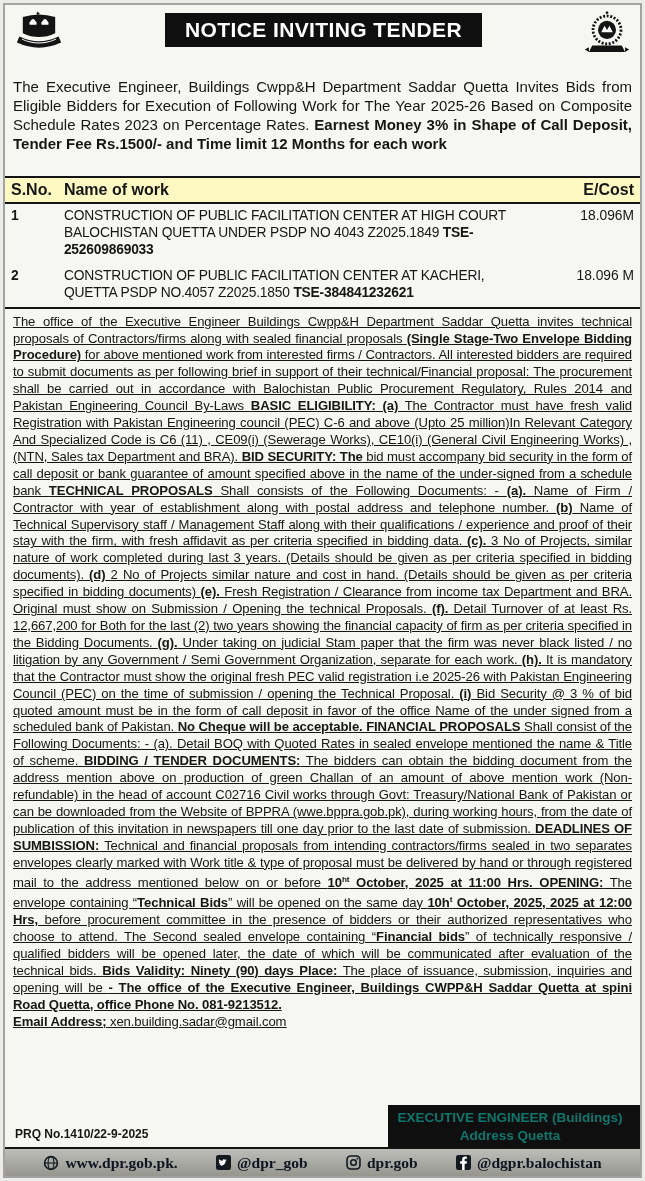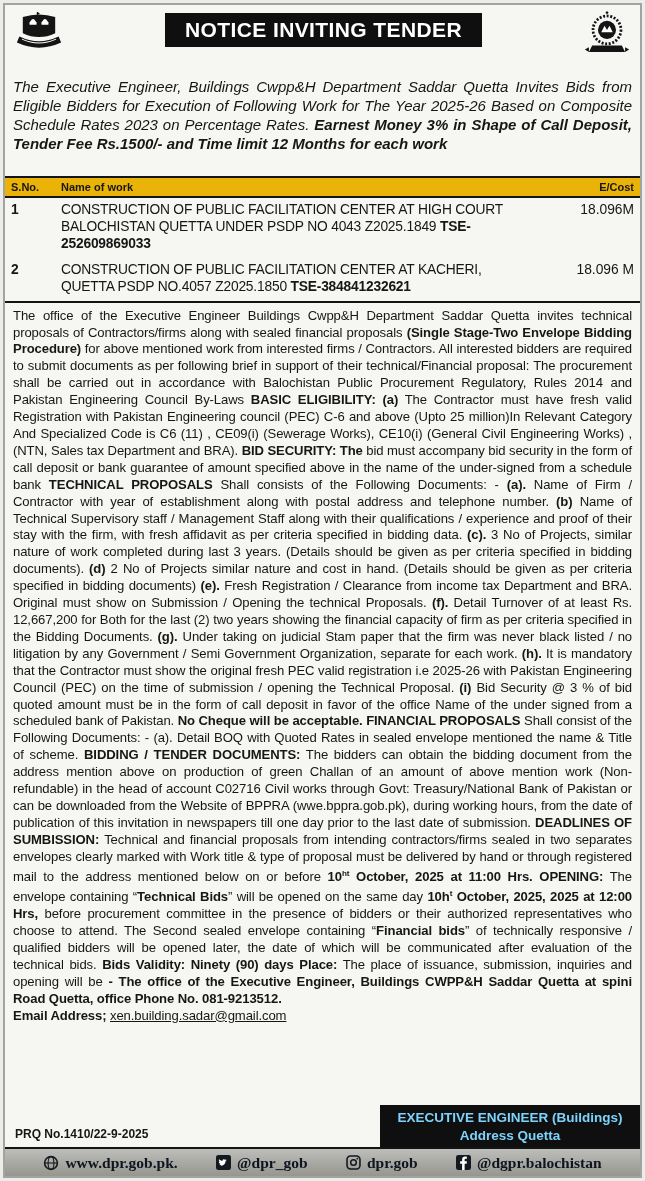--- a/index.html
+++ b/index.html
@@ -13,44 +13,44 @@
     background:#f6f6f3;display:flex;flex-direction:column;overflow:hidden;
   }
   
   .hdr{display:flex;align-items:flex-start;justify-content:space-between;padding:6px 8px 0 8px;height:48px;}
   .title-box{
     background:#0f0f0f;color:#fff;font-weight:bold;font-size:21px;
     letter-spacing:.4px;padding:5px 20px;margin-top:2px;white-space:nowrap;
   }
   .logo{flex:0 0 auto;}
   
-  .intro{padding:4px 8px 7px 8px;font-size:15px;line-height:18.9px;text-align:justify;font-style:italic;}
+  .intro{padding:4px 8px 7px 8px;font-size:15px;line-height:18.9px;text-align:justify;}
   .b{font-weight:bold;}
   .u{text-decoration:underline;}
   .sup{vertical-align:super;font-size:62%;}
   
   table.works{width:100%;border-collapse:collapse;border-top:2px solid #141414;border-bottom:2px solid #141414;}
   table.works th{
-    background:#eab308;border-bottom:2px solid #141414;
-    font-size:11px;text-align:left;padding:3px 6px;
+    background:#fef9c3;border-bottom:2px solid #141414;
+    font-size:16px;text-align:left;padding:3px 6px;
   }
   table.works td{font-size:13.8px;padding:3px 6px 5px 6px;vertical-align:top;line-height:17.4px;}
   .col-sno{width:38px;}
   .col-cost{width:88px;text-align:right !important;white-space:nowrap;}
   td.sno{font-weight:bold;padding-left:10px;}
   td.cost{font-weight:normal;}
   td.work{letter-spacing:-.2px;}
   
-  .bodytext{flex:1 1 auto;padding:5px 8px 0 8px;font-size:13.1px;line-height:16.9px;text-align:justify;overflow:hidden;letter-spacing:-.1px;}
+  .bodytext{flex:1 1 auto;padding:5px 8px 0 8px;font-size:13.1px;line-height:16.9px;text-align:justify;overflow:hidden;letter-spacing:-.1px;text-decoration:underline;}
   
   .ftr{height:60px;display:flex;justify-content:space-between;align-items:flex-end;padding-left:10px;}
   .prq{font-weight:bold;font-size:12px;padding-bottom:6px;}
   .sig-box{
-    background:#0f0f0f;color:#7dd3fc;text-align:center;font-weight:bold;
-    font-size:13.5px;line-height:17.5px;padding:4px 12px 3px 12px;min-width:236px;
+    background:#0f0f0f;color:#0f766e;text-align:center;font-weight:bold;
+    font-size:13.5px;line-height:17.5px;padding:4px 12px 3px 4px;min-width:236px;
   }
   
   .social{
     height:27px;flex:0 0 auto;background:linear-gradient(#bdbdba,#96968f);
     border-top:2px solid #141414;display:flex;align-items:center;
     justify-content:space-evenly;font-family:"Liberation Serif",serif;
     font-weight:bold;font-size:15.5px;color:#101420;
   }
   .social .item{display:flex;align-items:center;gap:6px;}
   .icon{display:inline-flex;}

